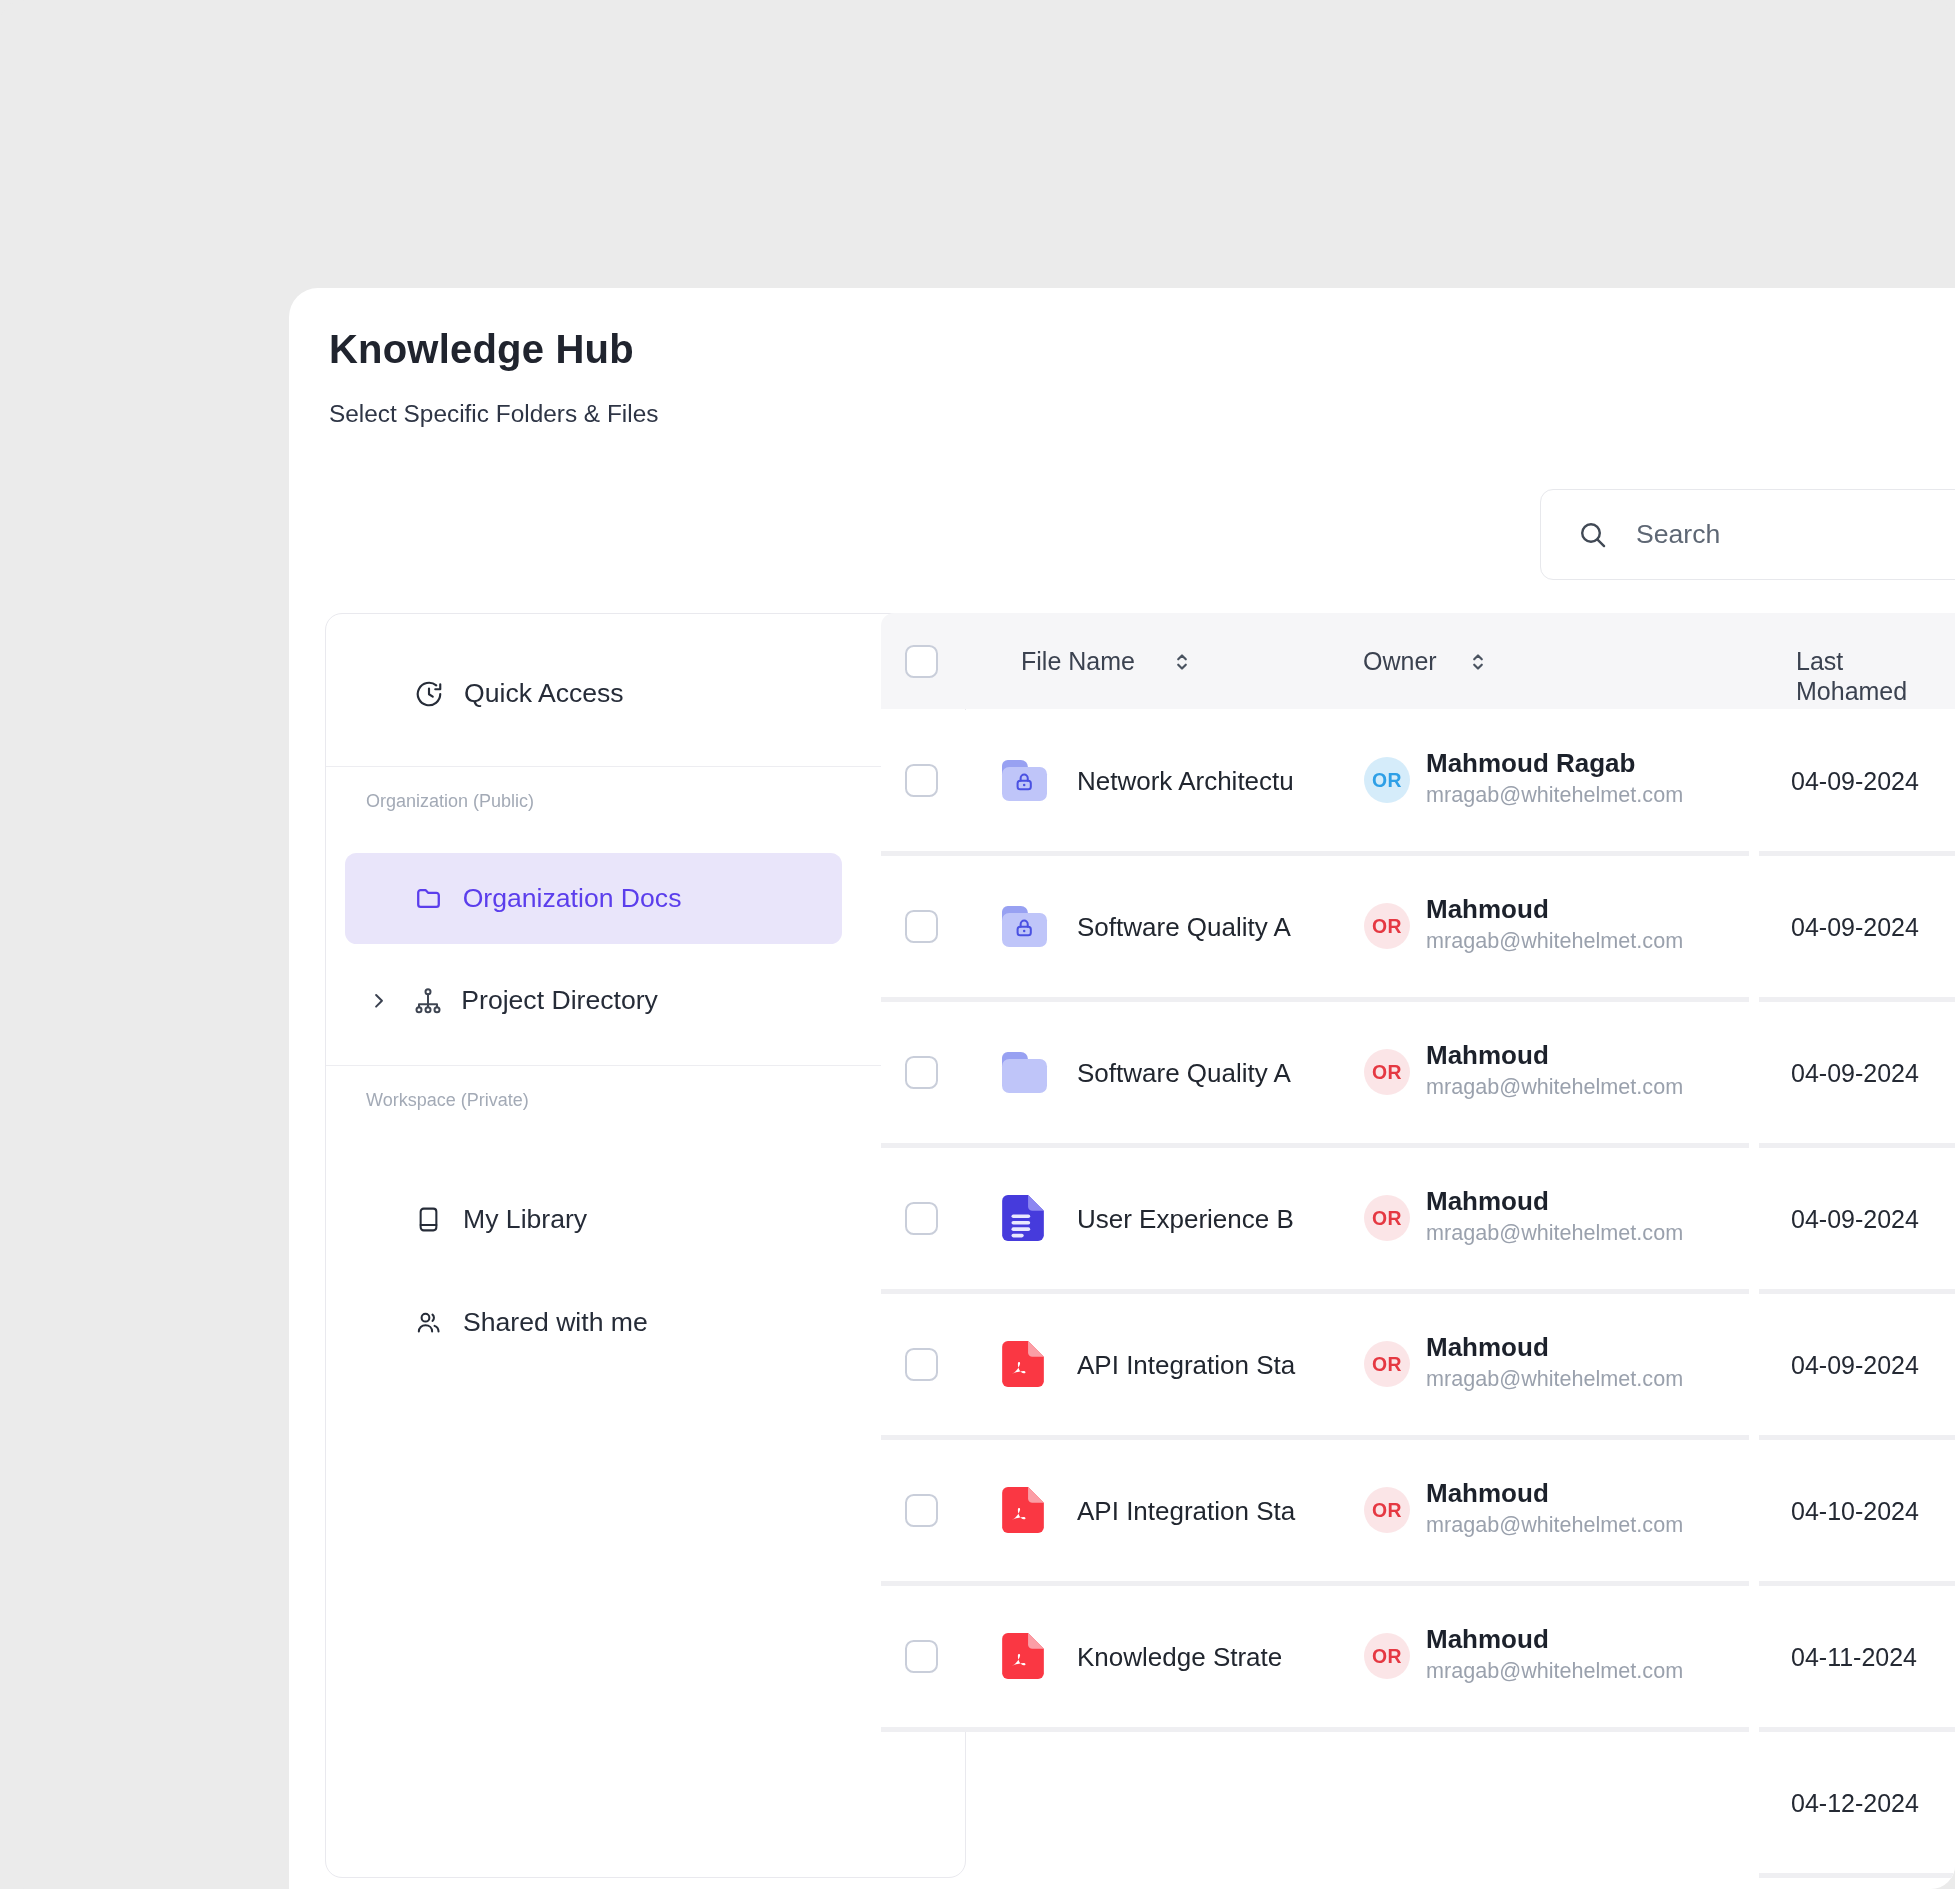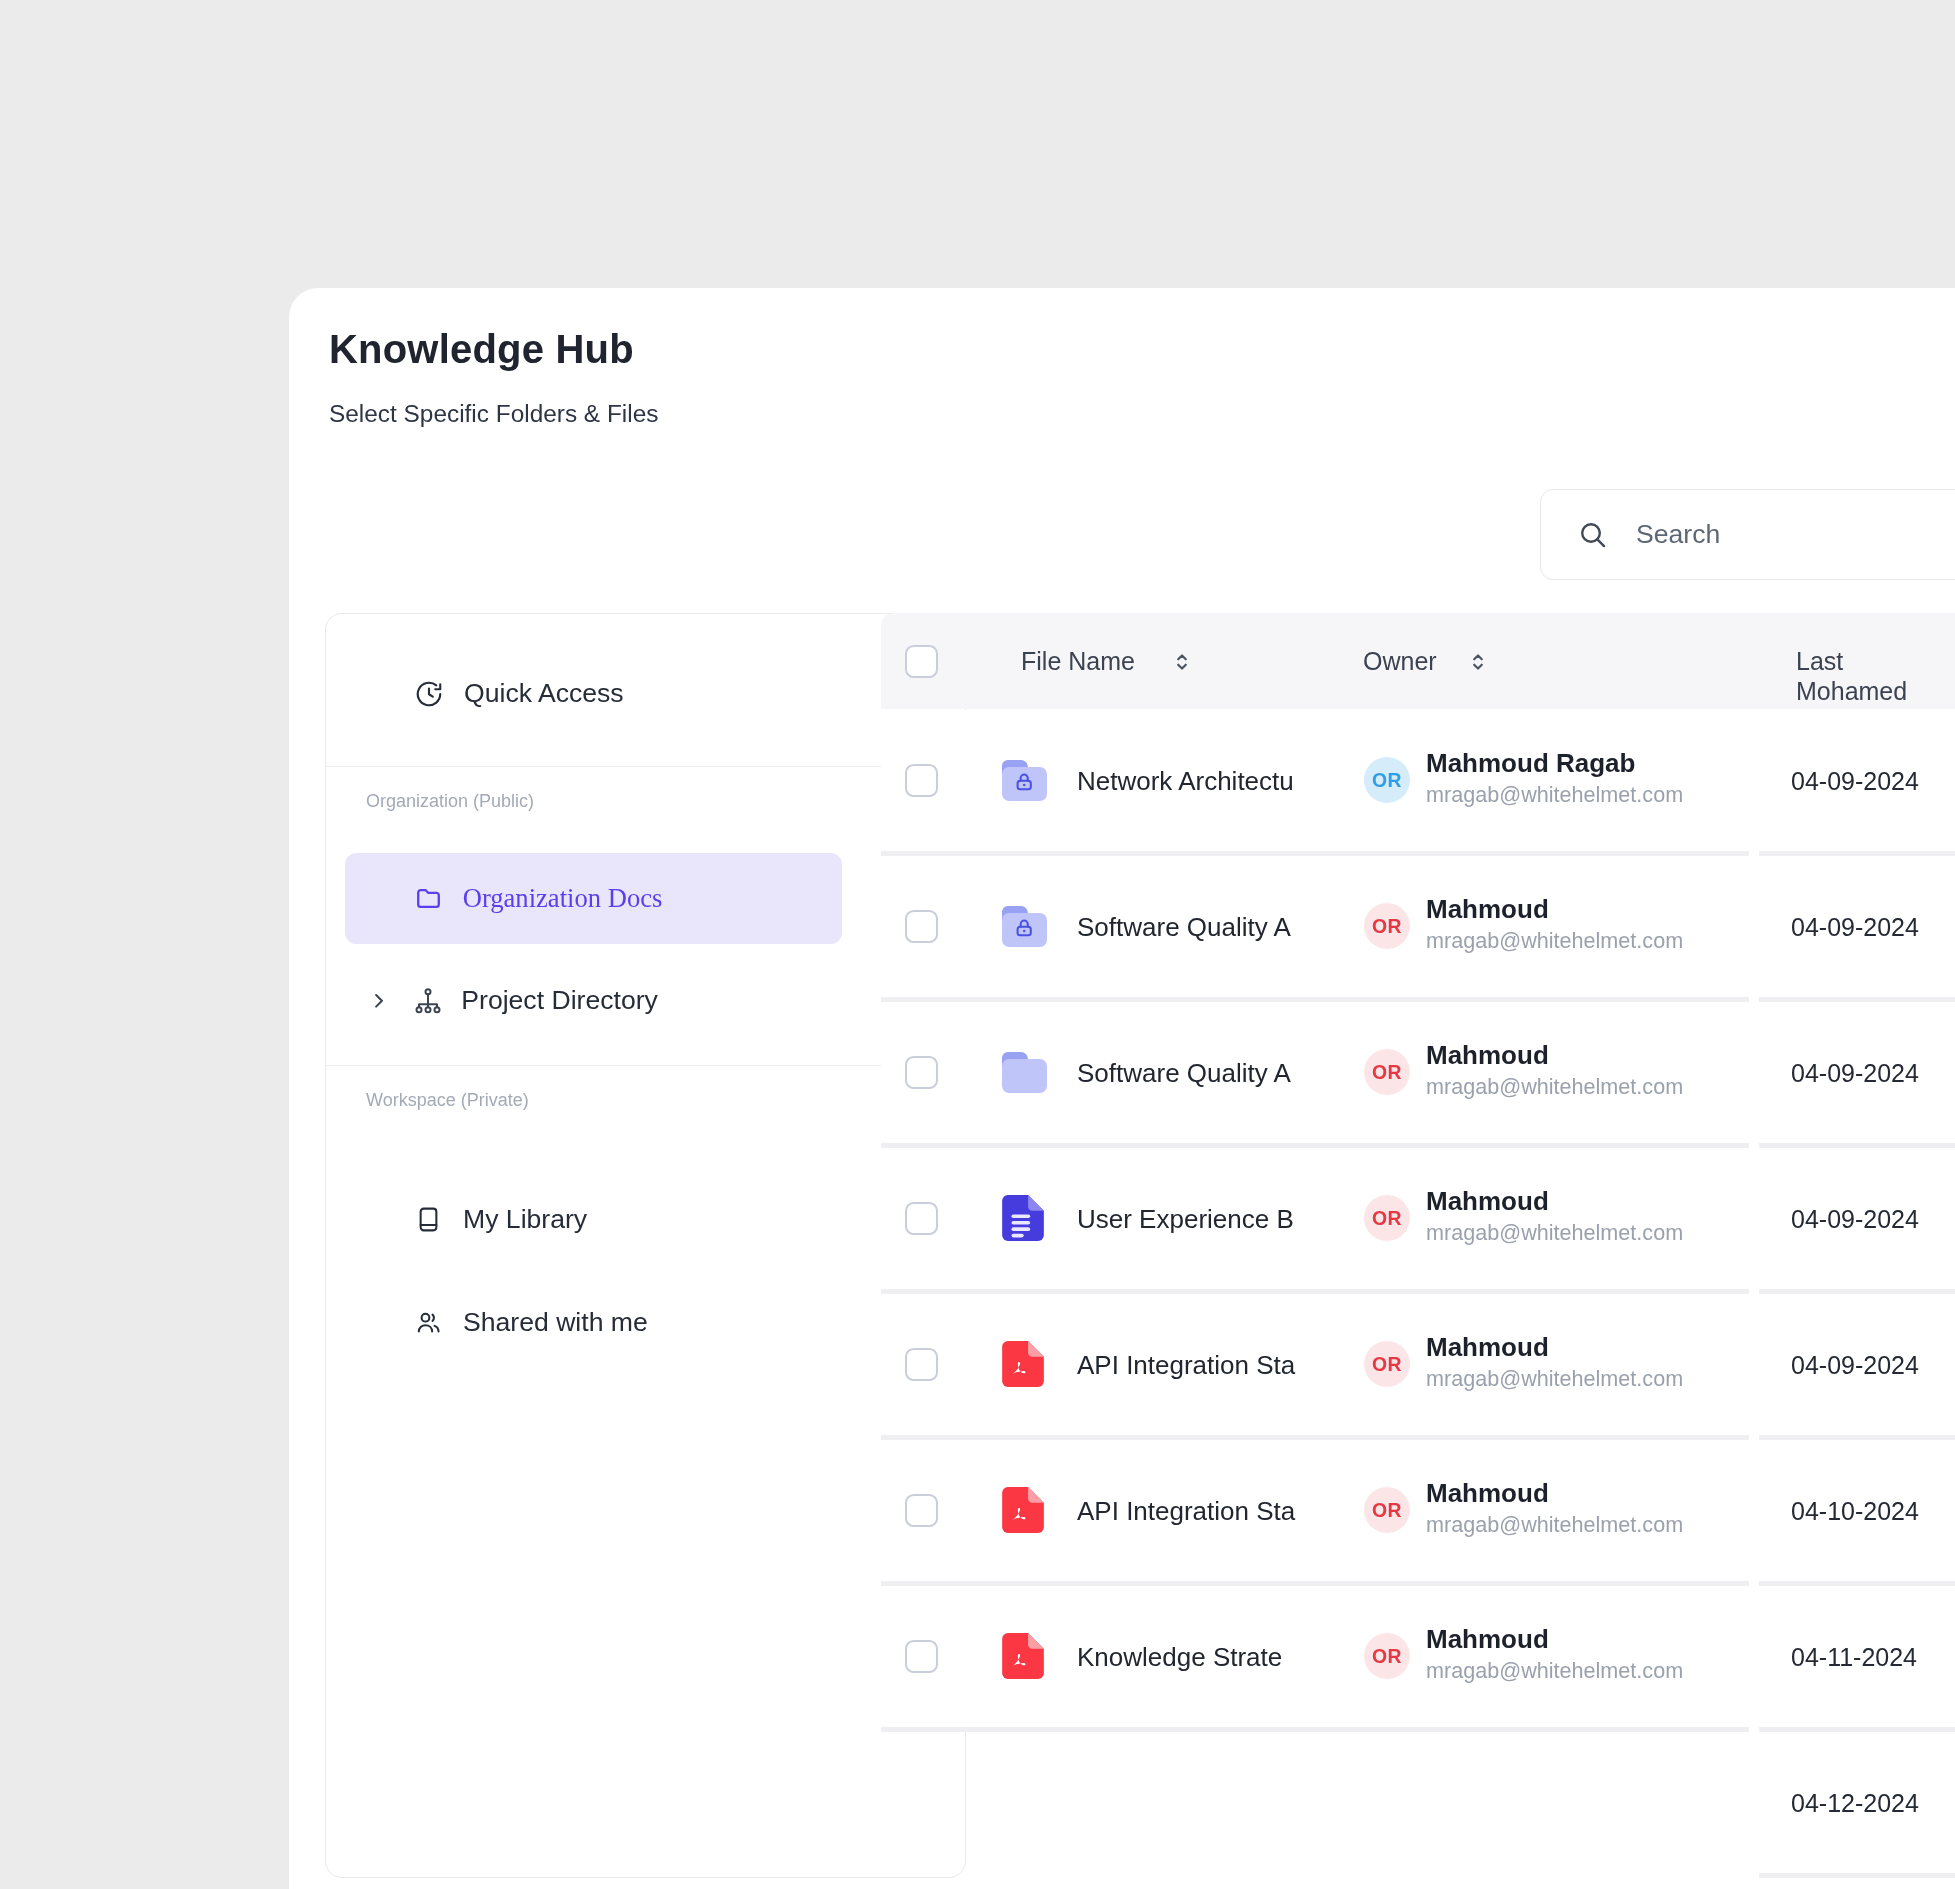--- a/index.html
+++ b/index.html
@@ -1,34 +1,34 @@
 <!DOCTYPE html>
 <html style="font-size:11.5px"><head>
 <meta charset="utf-8">
 <style>
   html,body{margin:0;padding:0;background:#EBEBEB;font-family:"Liberation Sans",sans-serif;}
-  #canvas{position:relative;width:1955px;height:1889px;background:#EBEBEB;overflow:hidden;}
+  #canvas{position:relative;width:1955px;height:1889px;background:#EBEBEB;overflow:hidden;border-radius:24px;}
   #card{position:absolute;left:289px;top:288px;width:1697px;height:1632px;background:#FFFFFF;border-radius:29px;}
 
   .page-title{position:absolute;left:329px;top:327px;font-size:40px;font-weight:700;color:#20242E;letter-spacing:0.2px;}
   .page-subtitle{position:absolute;left:329px;top:400px;font-size:24.4px;color:#2E3545;}
 
   
   .search-box{position:absolute;left:1540px;top:489px;width:489px;height:91px;background:#fff;border:1.4px solid #E7E8EC;border-radius:13px;display:flex;align-items:center;box-sizing:border-box;padding-left:36px;}
   .search-box svg{flex:0 0 auto;}
   .search-input{border:none;outline:none;background:transparent;font-size:26.6px;color:#3F4652;margin-left:25px;width:302px;font-family:"Liberation Sans",sans-serif;}
   .search-input::placeholder{color:#5E6774;opacity:1;}
 
   
   .sidebar{position:absolute;left:325px;top:613px;width:641px;height:1265px;background:#fff;border:1.4px solid #E9E9EE;border-radius:17px;box-sizing:border-box;}
   .side-item{position:absolute;left:0;width:100%;height:75px;display:flex;align-items:center;padding-left:88px;box-sizing:border-box;cursor:pointer;}
   .side-item .lbl{margin-left:20px;font-size:26.6px;color:#262C38;}
   .divider{position:absolute;left:0;right:0;height:1.4px;background:#EDEDF1;}
   .sec-label{position:absolute;left:40px;font-size:18px;color:#A3AAB6;}
-  .selected-item{position:absolute;left:18.7px;top:239px;width:497px;height:91px;background:#E9E5FA;border-radius:11.5px;display:flex;align-items:center;padding-left:69px;box-sizing:border-box;cursor:pointer;font-family:Liberation Serif, serif;}
+  .selected-item{position:absolute;left:18.7px;top:239px;width:497px;height:91px;background:#E9E5FA;border-radius:11.5px;display:flex;align-items:center;padding-left:69px;box-sizing:border-box;cursor:pointer;}
   .selected-item .lbl{margin-left:20px;font-size:26.6px;color:#5B3EEC;}
   .pd-item{position:absolute;left:0;top:349px;width:100%;height:75px;display:flex;align-items:center;padding-left:42px;box-sizing:border-box;cursor:pointer;}
   .pd-item .lbl{margin-left:18.7px;font-size:26.6px;color:#262C38;}
   .pd-item .tree-ic{margin-left:23px;}
 
   
   .thead{position:absolute;left:881px;top:613px;width:1076px;height:96px;background:#F6F6F8;border-top-left-radius:13px;}
   .th-label{position:absolute;top:33px;font-size:25px;color:#3B4250;line-height:30px;}
   .sort-ic{position:absolute;top:36px;cursor:pointer;}
 

